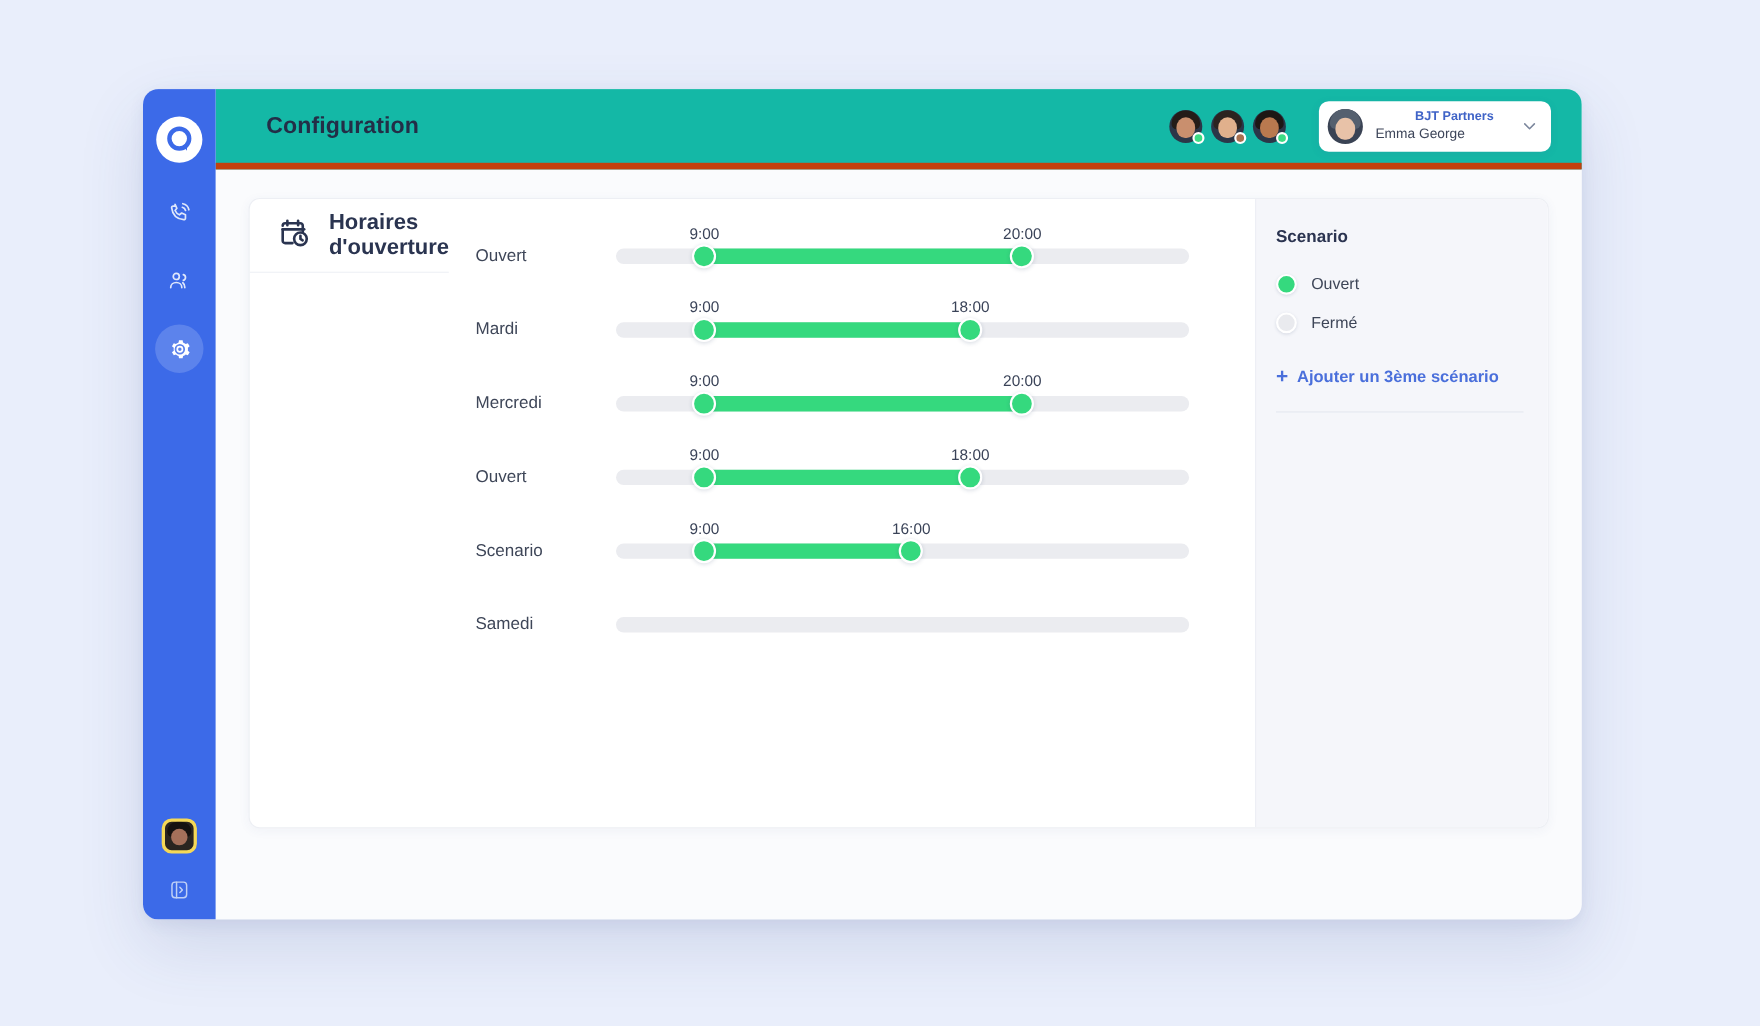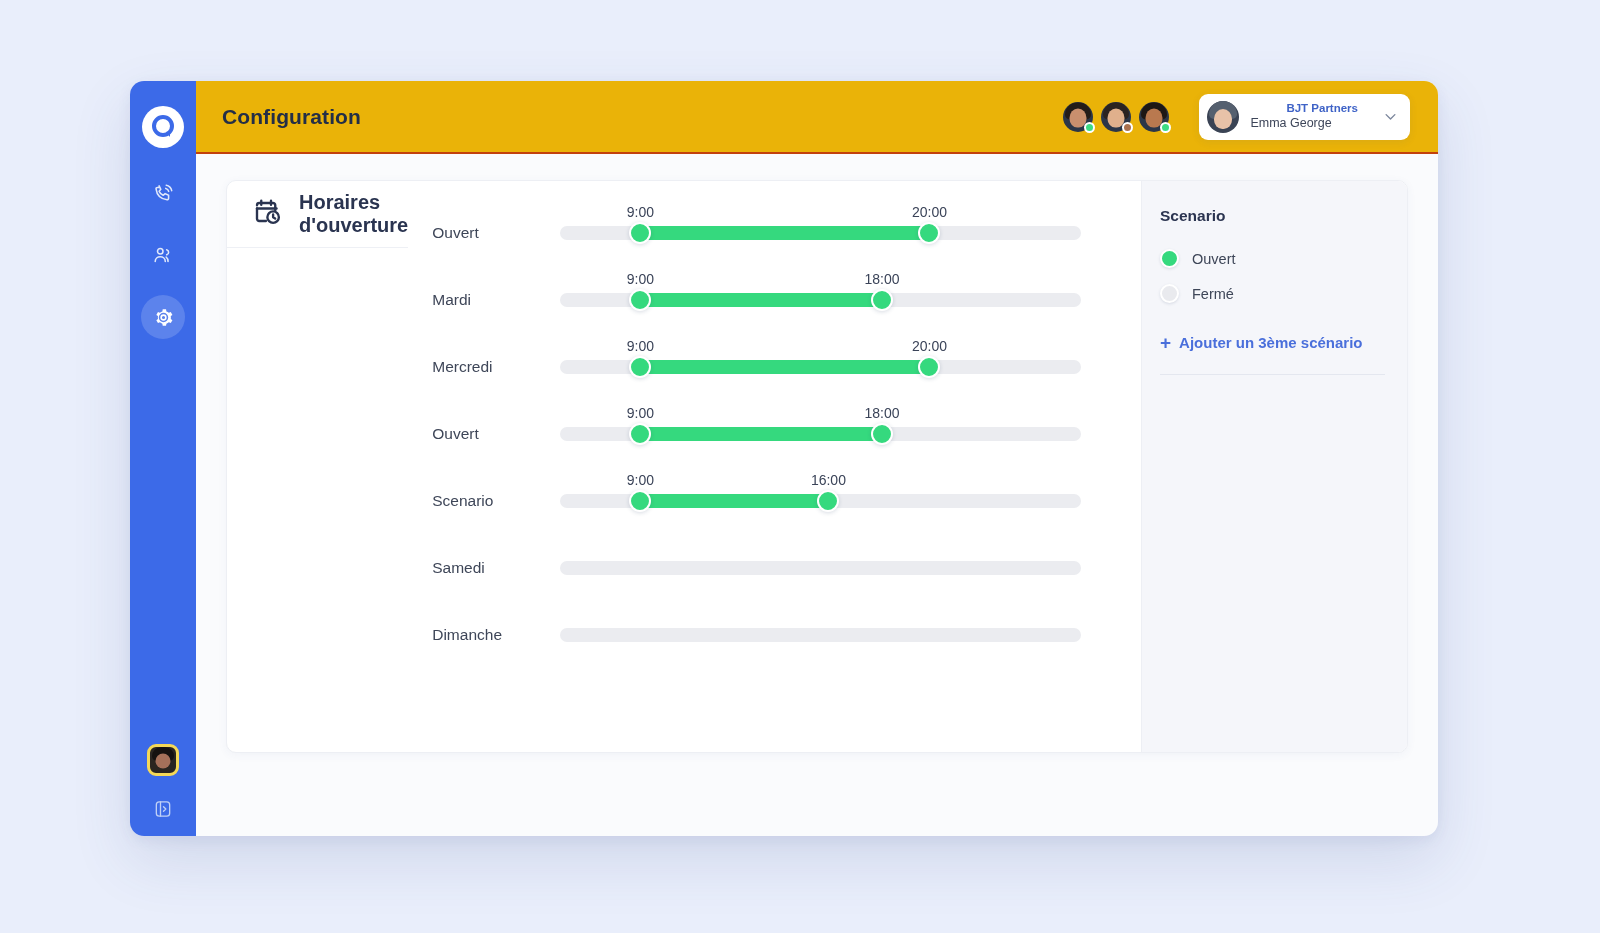--- a/index.html
+++ b/index.html
@@ -69,24 +69,24 @@
   .collapse-btn {
     width: 26px; height: 26px; display: flex; align-items: center; justify-content: center;
     cursor: pointer;
   }
 
   
   .main { flex: 1; display: flex; flex-direction: column; min-width: 0; }
 
   .topbar {
     height: 73px; flex: 0 0 73px;
-    background: #eab308;
-    border-bottom: 2px solid #c2410c;
+    background: #14b8a6;
+    border-bottom: 6px solid #c2410c;
     display: flex; align-items: center;
-    padding: 0 28px 0 26px;
+    padding: 0 28px 0 46px;
   }
   .page-title {
     font-size: 21px; font-weight: bold; color: #232e47; letter-spacing: .1px;
   }
   .topbar-right { margin-left: auto; display: flex; align-items: center; gap: 0; }
 
   .avatar-group { display: flex; align-items: center; gap: 8px; margin-right: 30px; }
   .av {
     position: relative; width: 30px; height: 30px; border-radius: 50%;
     overflow: visible; cursor: pointer;
@@ -389,26 +389,20 @@
                     <div class="handle" style="left: 51.5%;"></div>
                     <div class="tlabel" style="left: 51.5%;">16:00</div>
                   </div>
                 </div>
                 <div class="row">
                   <div class="day">Samedi</div>
                   <div class="slider">
                     <div class="track"></div>
                   </div>
                 </div>
-                <div class="row">
-                  <div class="day">Dimanche</div>
-                  <div class="slider">
-                    <div class="track"></div>
-                  </div>
-                </div>
               </div>
 
             <div class="scenario">
               <div class="sc-title">Scenario</div>
               <div id="sc-opts">
                   <div class="sc-opt">
                     <span class="sc-dot" style="background: rgb(53, 217, 126);"></span>
                     <span class="sc-label">Ouvert</span>
                   </div>
                   <div class="sc-opt">

